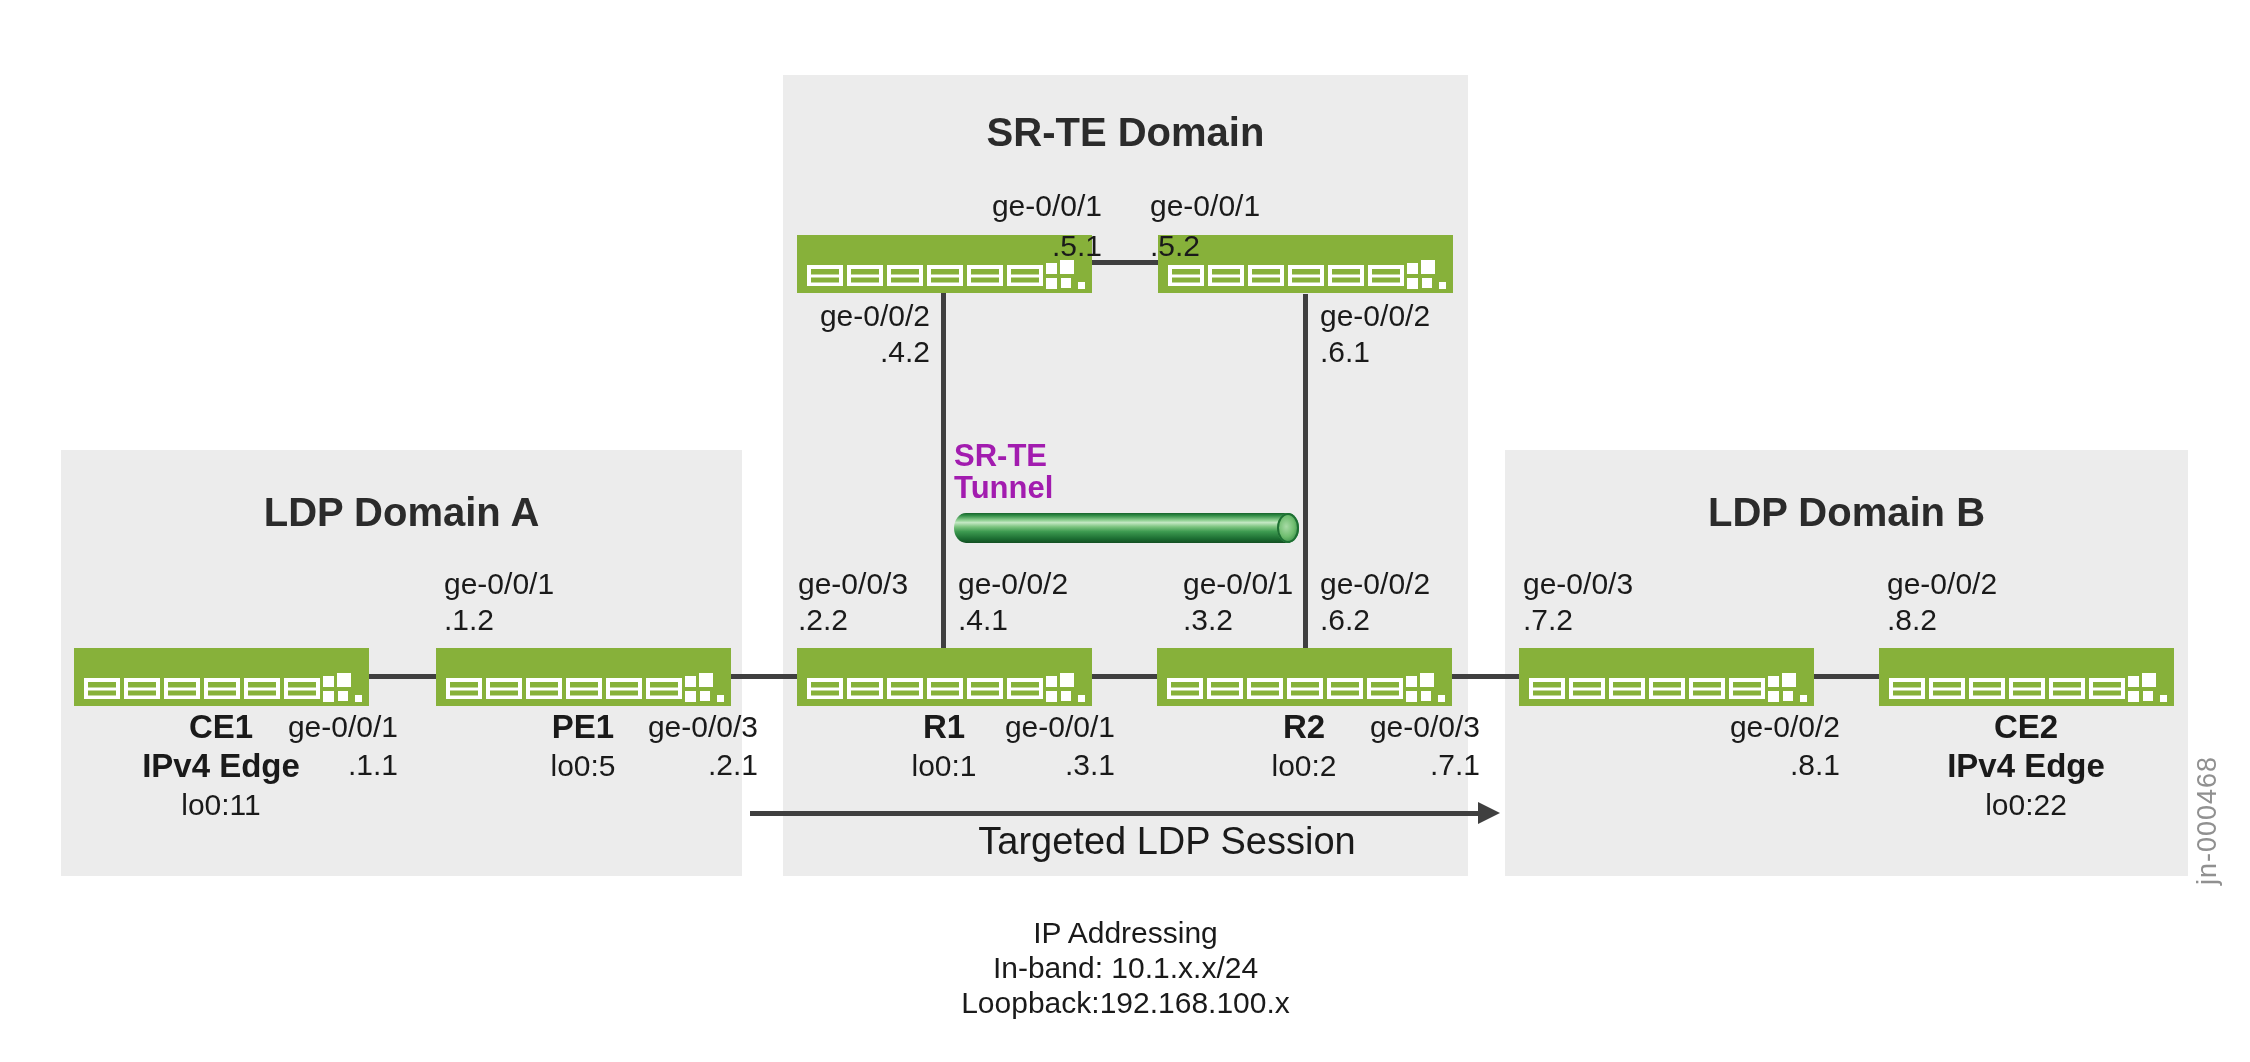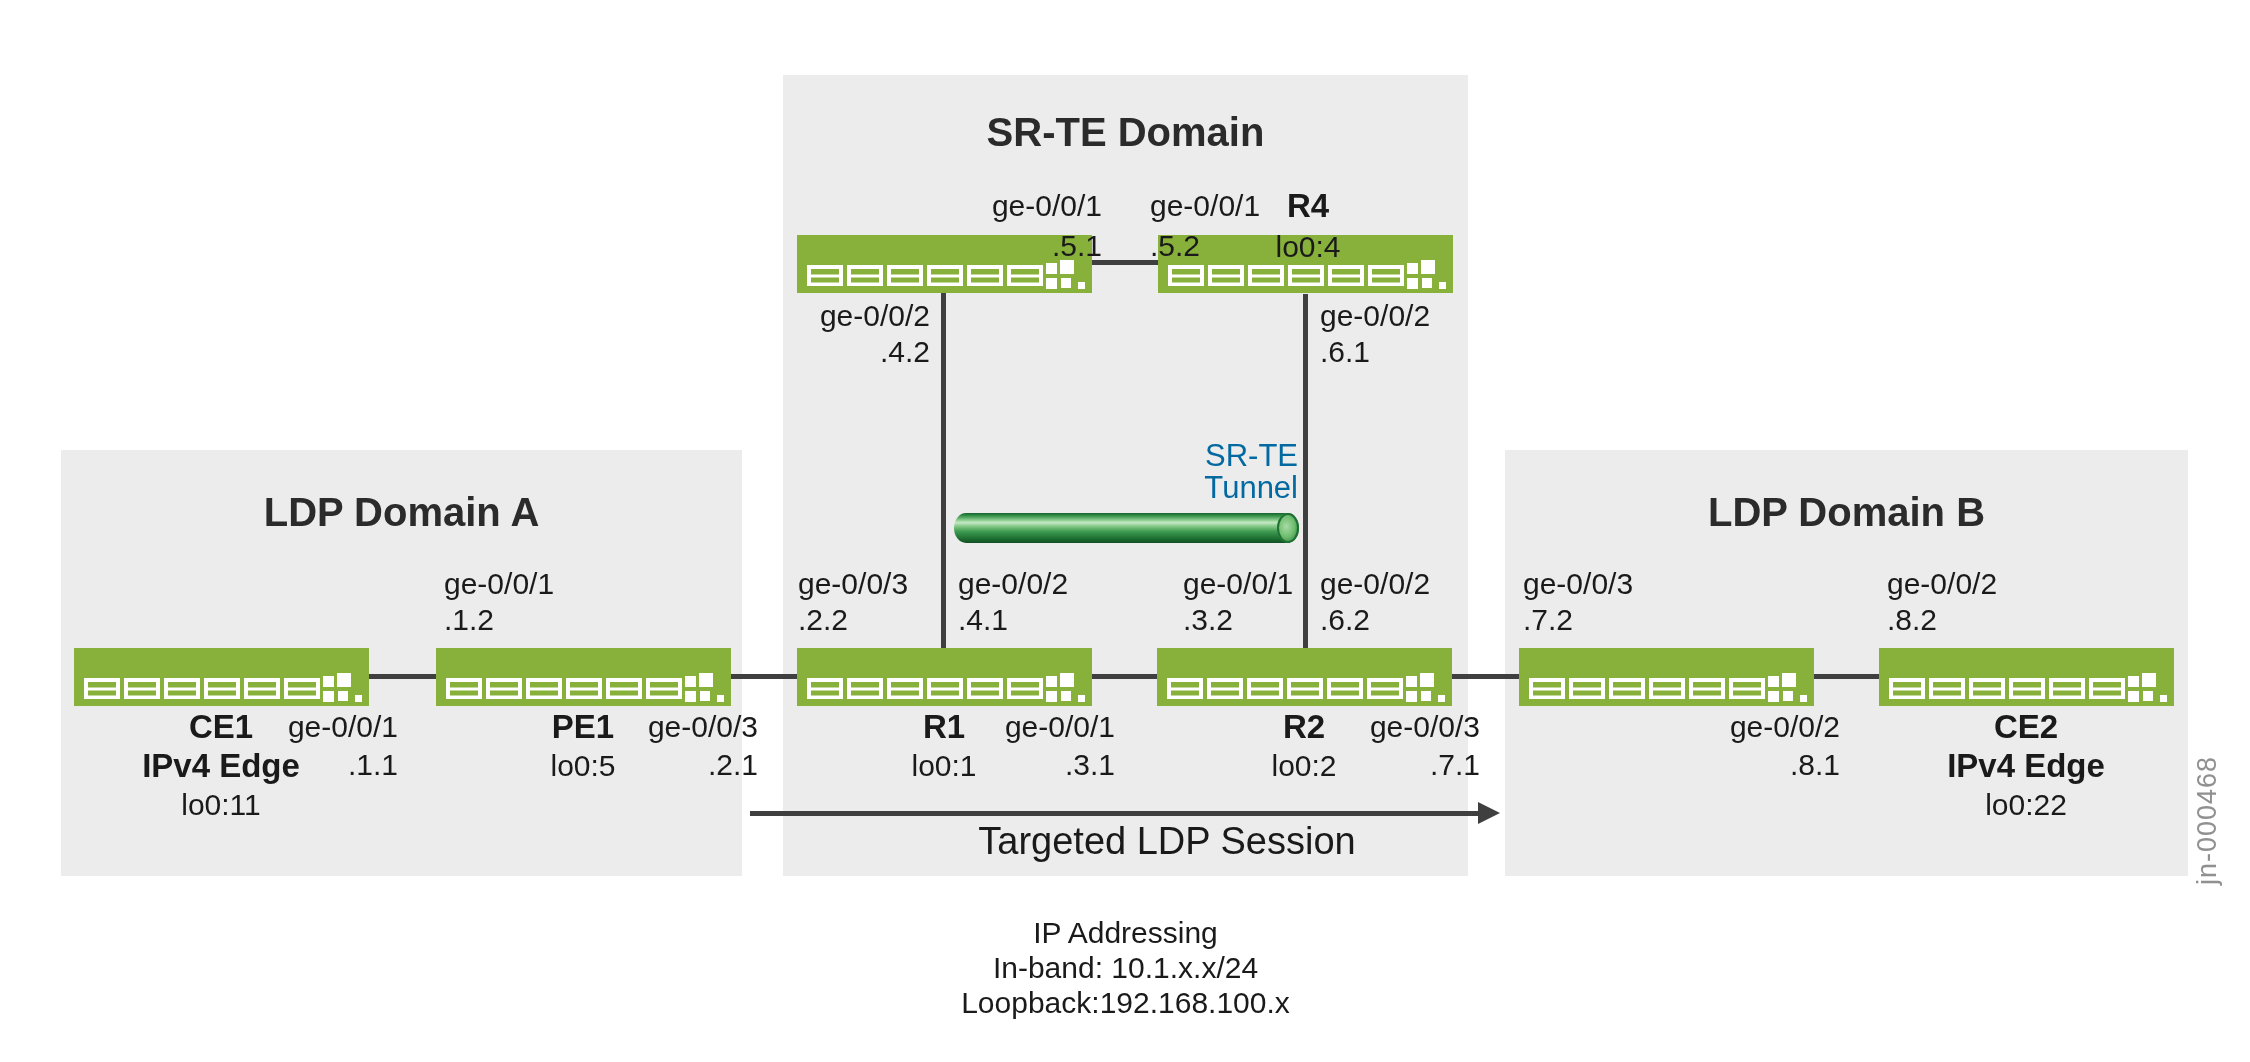--- a/index.html
+++ b/index.html
@@ -17,22 +17,22 @@
   .node-lbl .role{font-size:33px;font-weight:700;}
   .iface2{line-height:38px;}
   .top-lbl{line-height:40px;}
   .top-lbl .nm{font-size:33px;font-weight:700;}
   .tunnel-body{position:absolute;left:954px;top:513px;width:336px;height:30px;
       border-radius:12px 0 0 12px / 15px 0 0 15px;
       background:linear-gradient(180deg,#17632b 0%,#2f8a44 8%,#8ecf90 24%,#c4e8c4 32%,#7cc47f 46%,#3d9a50 62%,#1d6f33 85%,#124f22 100%);}
   .tunnel-cap{position:absolute;left:1277px;top:513px;width:22px;height:30px;border-radius:50%;
       background:radial-gradient(ellipse at 42% 45%, #a8dba6 0%, #6fbd6f 45%, #2e8440 80%, #1d6f33 100%);
       box-shadow:0 0 0 2px #1d6f33 inset;}
-  .tunnel-lbl{position:absolute;left:954px;top:440px;width:344px;text-align:right;
-      font-size:31px;line-height:32px;font-weight:400;color:#0369a1;}
+  .tunnel-lbl{position:absolute;left:954px;top:440px;width:344px;text-align:left;
+      font-size:31px;line-height:32px;font-weight:700;color:#a21caf;}
   .arrow-line{position:absolute;left:750px;top:811px;width:730px;height:5px;background:#3f3f3f;}
   .arrow-head{position:absolute;left:1478px;top:802px;width:0;height:0;
       border-left:22px solid #3f3f3f;border-top:11px solid transparent;border-bottom:11px solid transparent;}
   .session-lbl{position:absolute;left:783px;top:820px;width:768px;text-align:center;font-size:38px;}
   .notes{position:absolute;left:783px;top:915px;width:685px;text-align:center;font-size:30px;line-height:35px;}
   .watermark{position:absolute;left:2192px;top:755px;height:130px;width:32px;
       writing-mode:vertical-rl;transform:rotate(180deg);font-size:27px;letter-spacing:1px;color:#909090;}
 </style>
 </head>
 <body>
@@ -117,21 +117,20 @@
     </svg>
   <svg class="router" style="left:797px;top:235px;" viewBox="0 0 295 58">
       <use href="#router-glyph"></use>
     </svg>
   <svg class="router" style="left:1158px;top:235px;" viewBox="0 0 295 58">
       <use href="#router-glyph"></use>
     </svg>
 
   <div class="lbl r top-lbl" style="left:952px;top:186px;width:150px;"><span>ge-0/0/1</span><br><span>.5.1</span></div>
   <div class="lbl top-lbl" style="left:1150px;top:186px;width:150px;"><span>ge-0/0/1</span><br><span>.5.2</span></div>
-  <div class="lbl c top-lbl" style="left:1208px;top:186px;width:200px;"><span class="nm">R4</span><br><span>lo0:4</span></div>
 
   <div class="lbl r" style="left:780px;top:298px;width:150px;"><span>ge-0/0/2</span><br><span>.4.2</span></div>
   <div class="lbl" style="left:1320px;top:298px;width:160px;"><span>ge-0/0/2</span><br><span>.6.1</span></div>
 
   <div class="lbl" style="left:444px;top:566px;width:150px;"><span>ge-0/0/1</span><br><span>.1.2</span></div>
   <div class="lbl" style="left:798px;top:566px;width:150px;"><span>ge-0/0/3</span><br><span>.2.2</span></div>
   <div class="lbl" style="left:958px;top:566px;width:150px;"><span>ge-0/0/2</span><br><span>.4.1</span></div>
   <div class="lbl" style="left:1183px;top:566px;width:150px;"><span>ge-0/0/1</span><br><span>.3.2</span></div>
   <div class="lbl" style="left:1320px;top:566px;width:150px;"><span>ge-0/0/2</span><br><span>.6.2</span></div>
   <div class="lbl" style="left:1523px;top:566px;width:150px;"><span>ge-0/0/3</span><br><span>.7.2</span></div>

